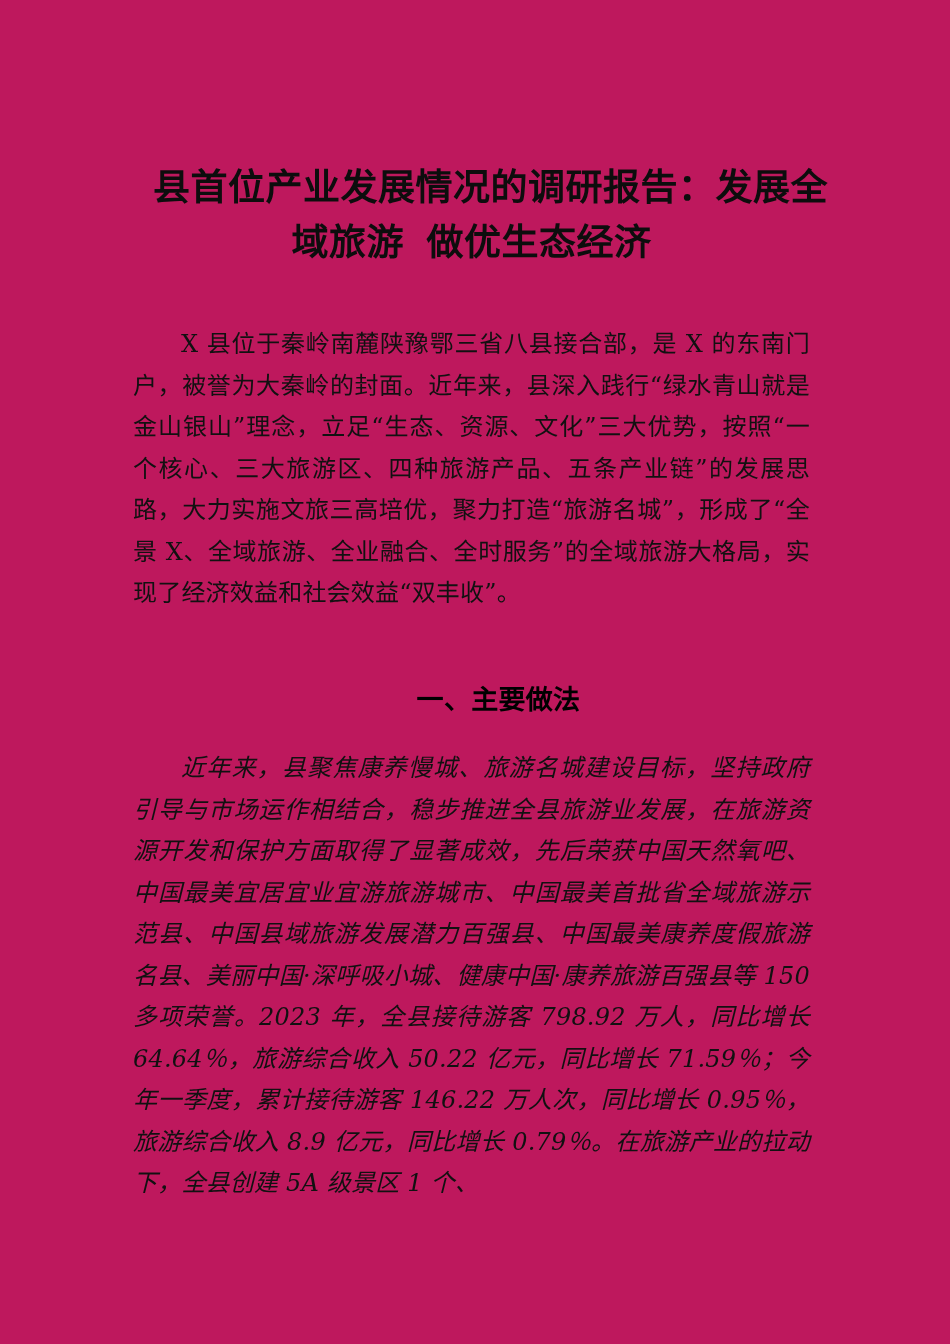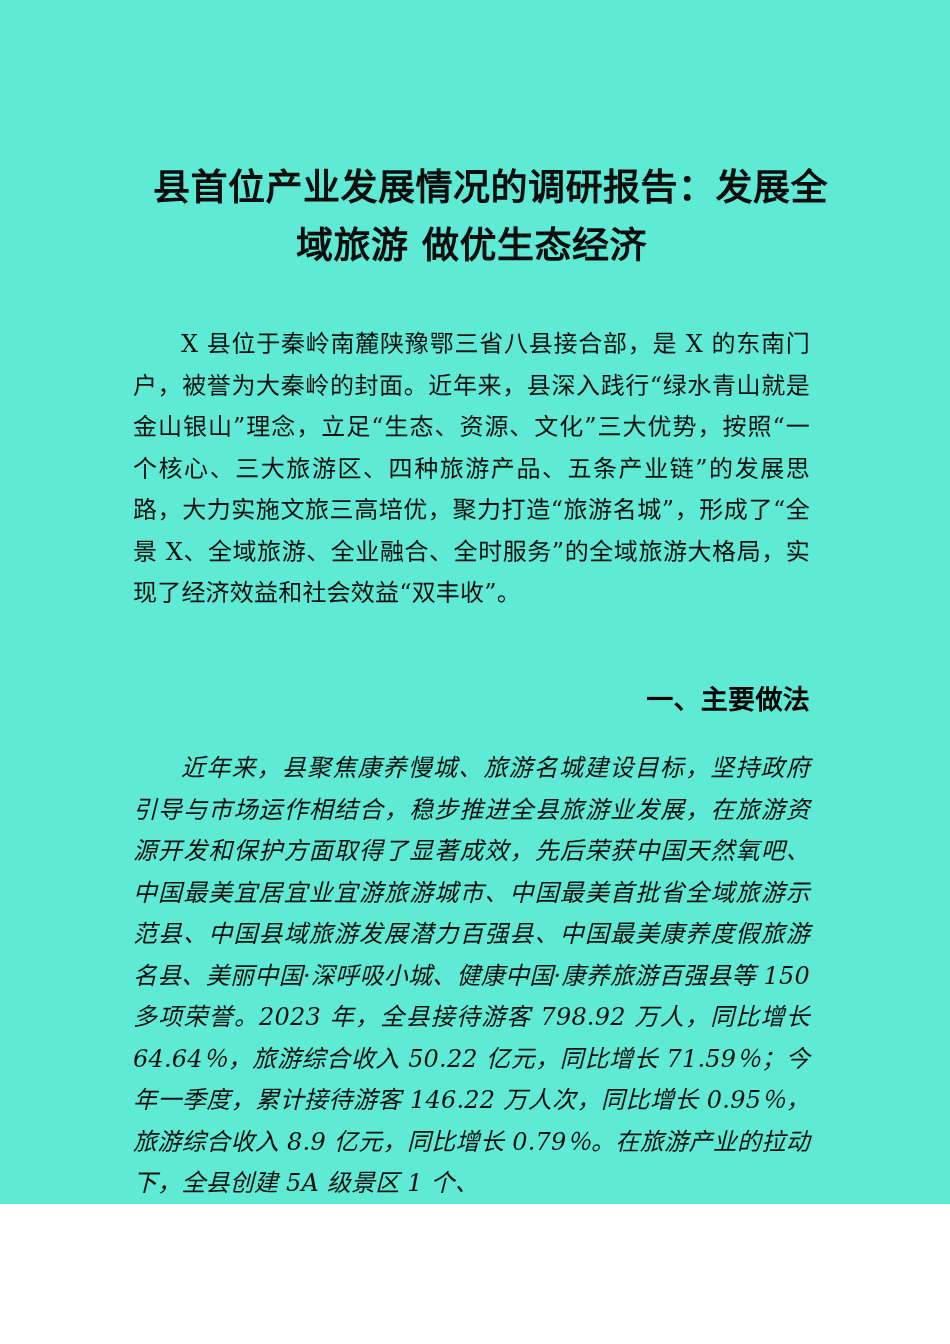--- a/index.html
+++ b/index.html
@@ -11,22 +11,22 @@
 
   body {
     font-family: "DejaVu Serif", "Liberation Serif", serif;
     color: #000000;
     -webkit-font-smoothing: antialiased;
   }
 
   #page {
     position: relative;
     width: 950px;
-    height: 1204px;
-    background: #5eead4;
+    height: 1344px;
+    background: #be185d;
     overflow: hidden;
     box-sizing: border-box;
   }
 
   
   .doc-title {
     margin: 0;
     padding: 0;
     font-family: "DejaVu Serif", "Liberation Serif", serif;
     font-weight: bold;
@@ -45,20 +45,21 @@
   
   .title-line-1 {
     text-align: justify;
     text-align-last: justify;
     padding-left: 20px;
     padding-right: 2px;
   }
 
   .title-line-2 {
     text-align: center;
+    font-family: Liberation Mono, monospace;
   }
 
   #title-block {
     position: absolute;
     left: 133px;
     top: 158px;
     width: 677px;
   }
 
   
@@ -81,21 +82,21 @@
   .section-heading {
     margin: 0;
     padding: 0;
     font-family: "DejaVu Sans", "Liberation Sans", sans-serif;
     font-weight: bold;
     font-size: 27px;
     line-height: 41.5px;
     color: #000000;
     text-indent: 2em;
     letter-spacing: 0.3px;
-    text-align: right;
+    text-align: center;
   }
 
   #para-1  { position: absolute; left: 133px; top: 324px;  width: 677px; }
   #heading-1 { position: absolute; left: 133px; top: 679px; width: 677px; }
   #para-2  { position: absolute; left: 133px; top: 748px;  width: 677px; font-style: italic; }
 </style>
 </head>
 <body>
 
 <div id="page">

